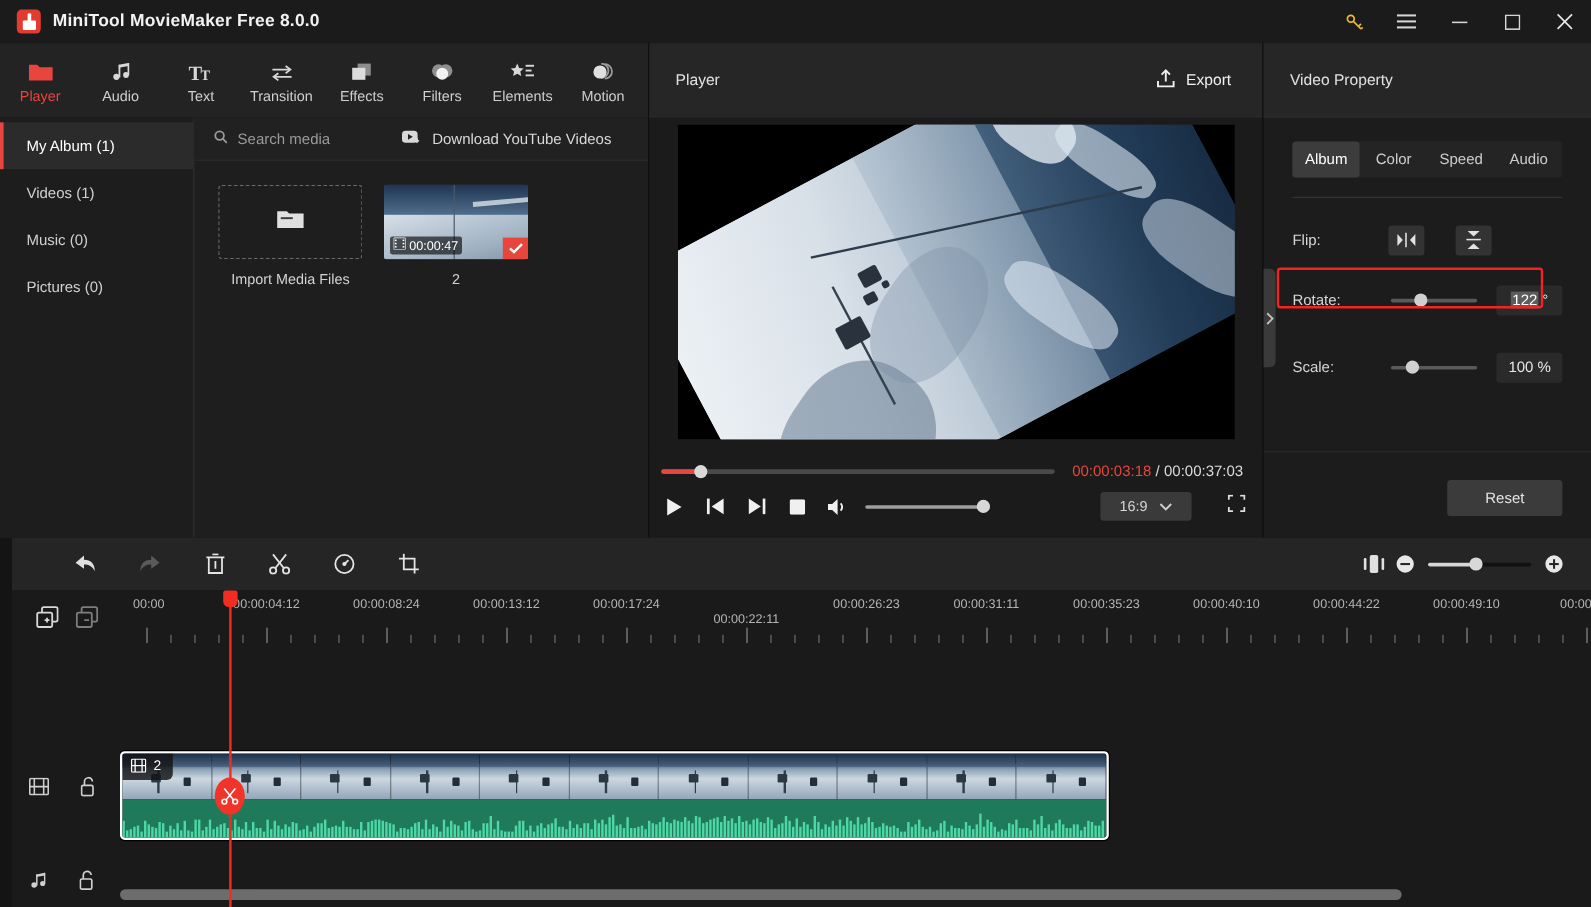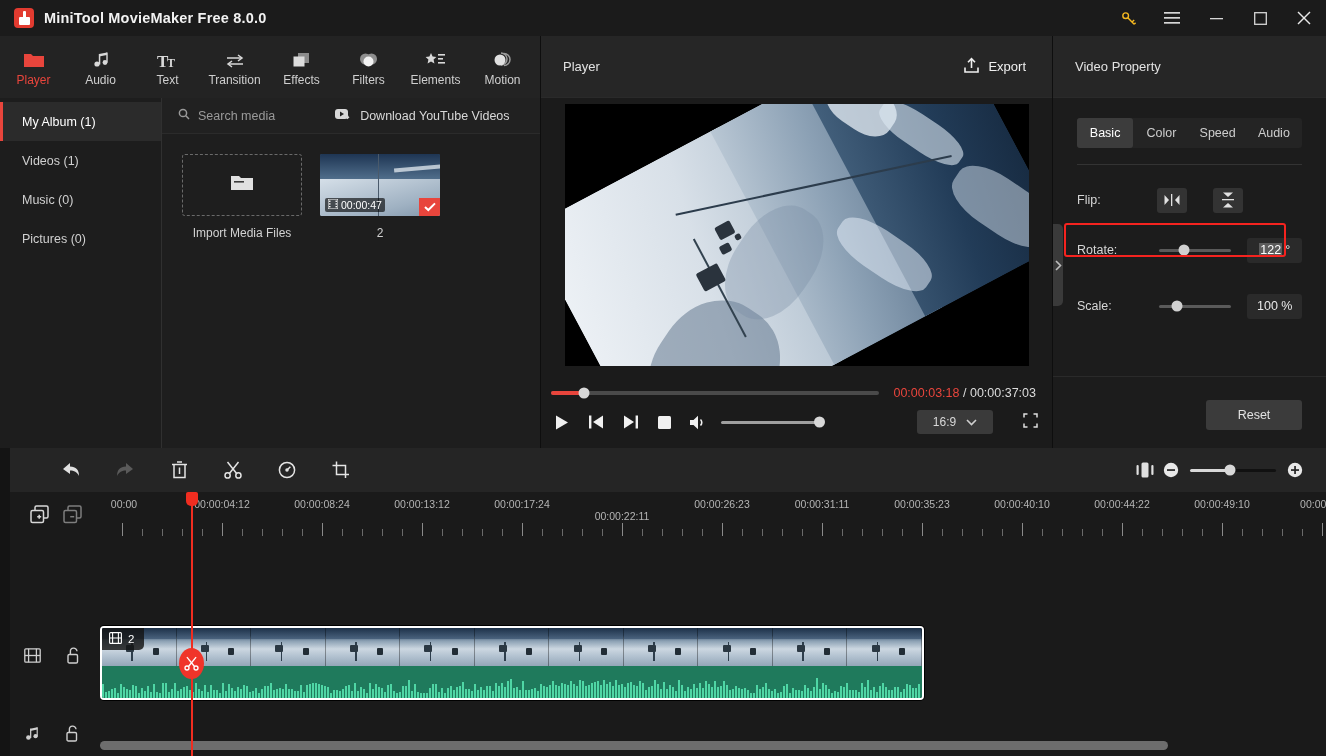--- a/index.html
+++ b/index.html
@@ -578,21 +578,21 @@
     </div>
 
     <div class="collapse-tab">
       <svg width="7" height="11" viewBox="0 0 7 11" fill="none" stroke="#bdbdbd" stroke-width="1.6">
           <path d="M1 1 L5.5 5.5 L1 10"></path>
         </svg>
     </div>
 
     <div class="tabs-row">
       <div class="ptab active">
-        <span>Basic</span>
+        <span>Album</span>
       </div>
       <div class="ptab">
         <span>Color</span>
       </div>
       <div class="ptab">
         <span>Speed</span>
       </div>
       <div class="ptab">
         <span>Audio</span>
       </div>

